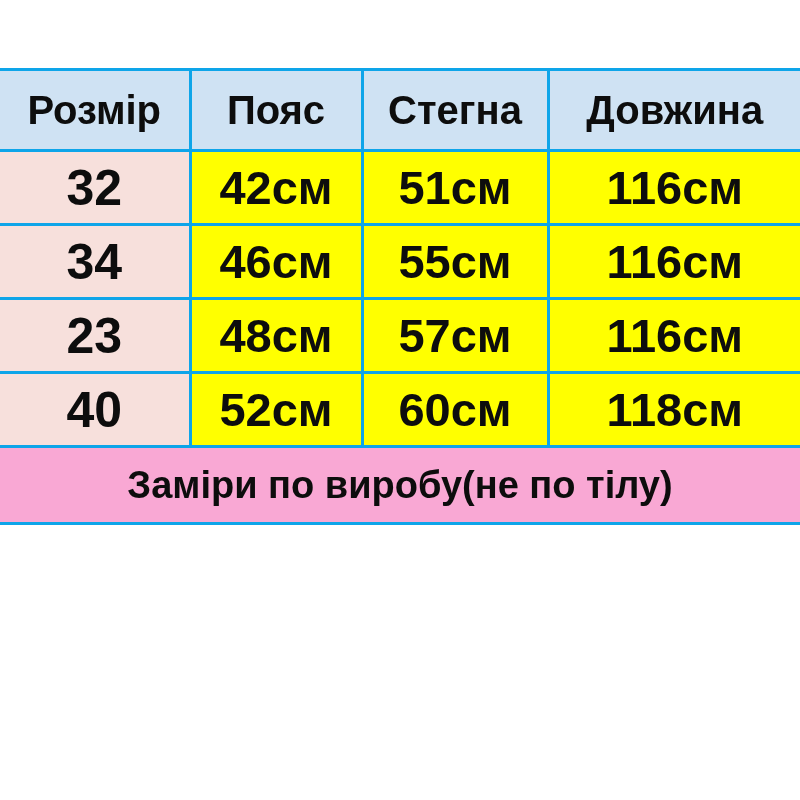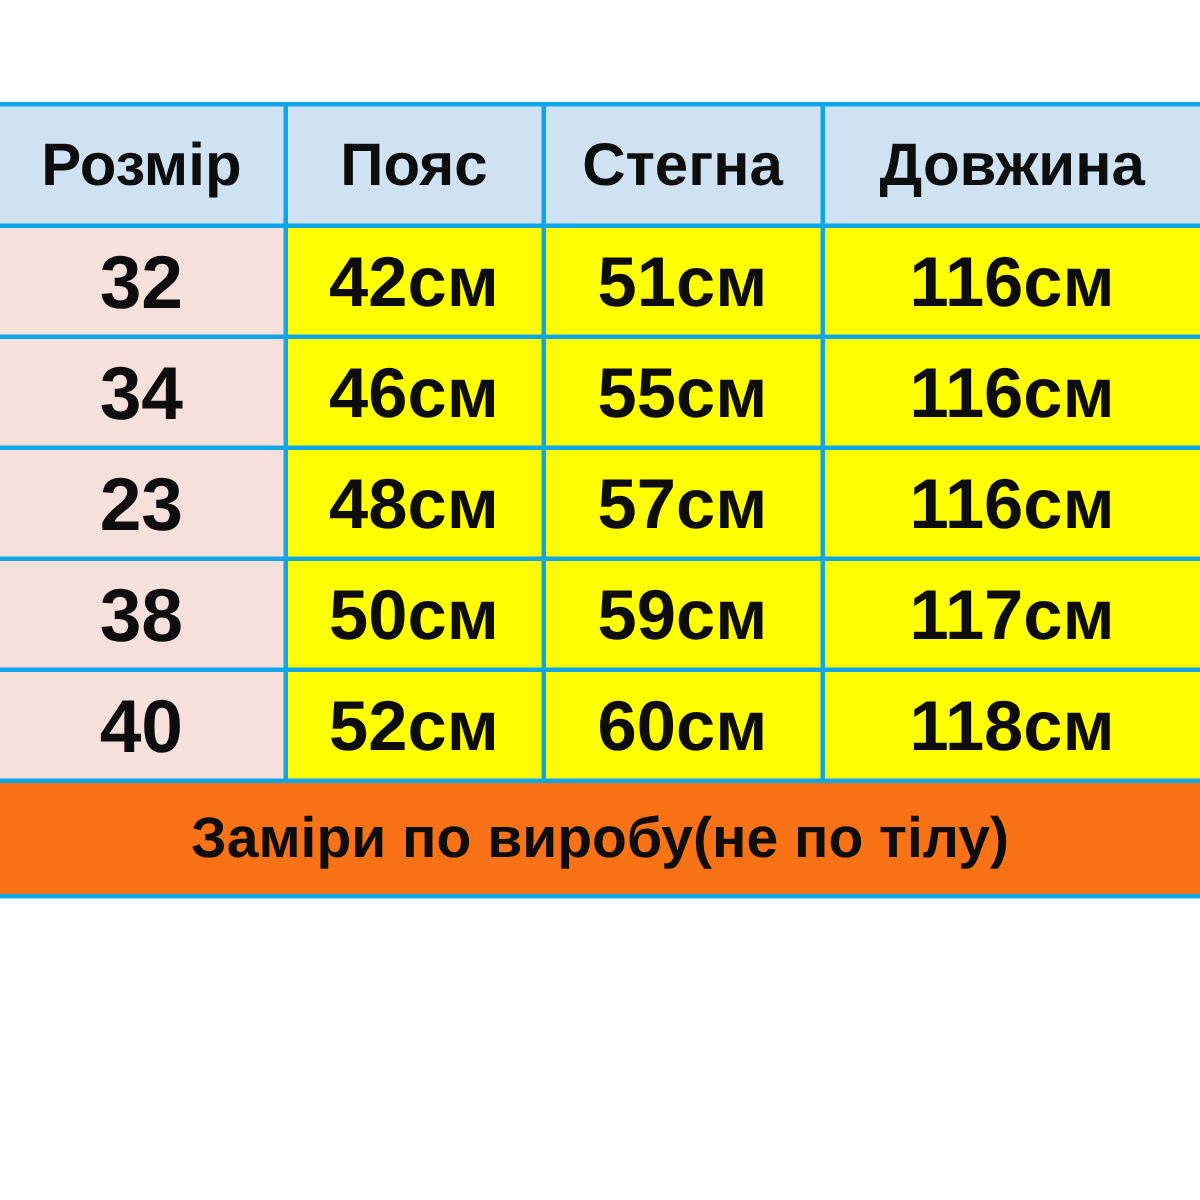--- a/index.html
+++ b/index.html
@@ -53,21 +53,21 @@
     font-size: 47px;
   }
   tbody td.size-cell {
     background: #f7e0dc;
     font-size: 50px;
   }
   tbody td.meas-cell {
     background: #ffff00;
   }
   tfoot td {
-    background: #f97316;
+    background: #f9a8d4;
     height: 74px;
     font-size: 38px;
     text-align: left;
     padding-left: 12px;
   }
   
   #size-table tr > *:first-child { border-left: none; }
   #size-table tr > *:last-child { border-right: none; }
   thead th { border-top: none; }
 </style>
@@ -104,26 +104,20 @@
         <td class="meas-cell">55см</td>
         <td class="meas-cell">116см</td>
       </tr>
       <tr>
         <td class="size-cell">23</td>
         <td class="meas-cell">48см</td>
         <td class="meas-cell">57см</td>
         <td class="meas-cell">116см</td>
       </tr>
       <tr>
-        <td class="size-cell">38</td>
-        <td class="meas-cell">50см</td>
-        <td class="meas-cell">59см</td>
-        <td class="meas-cell">117см</td>
-      </tr>
-      <tr>
         <td class="size-cell">40</td>
         <td class="meas-cell">52см</td>
         <td class="meas-cell">60см</td>
         <td class="meas-cell">118см</td>
       </tr>
     </tbody>
     <tfoot>
       <tr>
         <td colspan="4">Заміри по виробу(не по тілу)</td>
       </tr>

